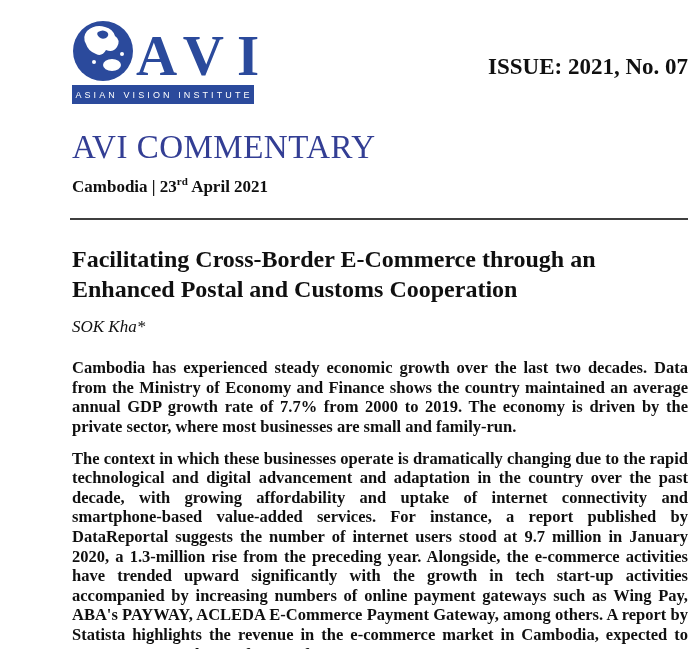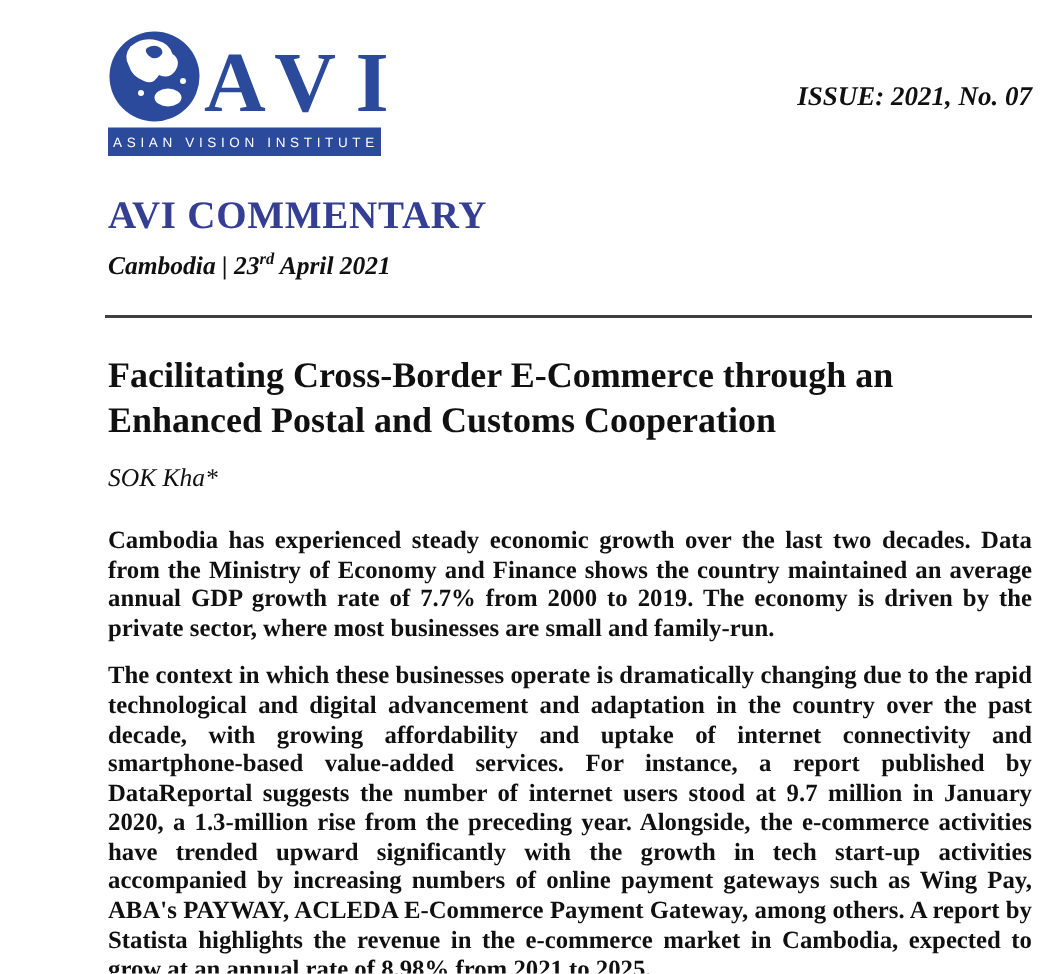--- a/index.html
+++ b/index.html
@@ -24,30 +24,30 @@
     font-size:57px;line-height:0.92;color:var(--brand);
     letter-spacing:13px;margin-left:2px;
   }
   .logo-banner{
     margin-top:3px;width:182px;box-sizing:border-box;
     background:var(--brand);color:#ffffff;text-align:center;
     font-family:"Liberation Sans", sans-serif;font-weight:normal;
     font-size:9px;letter-spacing:3.1px;padding:5px 0 4px 2px;
   }
   .issue{
-    font-size:18px;font-weight:bold;margin-top:34px;white-space:nowrap;font-style:italic;
+    font-size:23px;font-weight:bold;margin-top:34px;white-space:nowrap;
   }
 
   
   .masthead{margin-top:26px;}
   .masthead-title{
-    color:var(--title);font-weight:bold;font-size:26px;
+    color:var(--title);font-weight:normal;font-size:33px;
     letter-spacing:0.5px;line-height:1.05;
   }
-  .dateline{font-size:17px;font-weight:bold;margin-top:10px;font-style:italic;}
+  .dateline{font-size:17px;font-weight:bold;margin-top:10px;}
   .dateline sup{font-size:11px;}
 
   .rule{border:none;border-top:2px solid #3f3f3f;margin:22px 0 0 -2px;}
 
   
   .article-heading{
     font-size:24px;font-weight:bold;line-height:30px;margin-top:24px;
   }
   .author{font-style:italic;font-size:17px;margin-top:13px;}
   .body-copy{margin-top:21px;font-weight:bold;}

